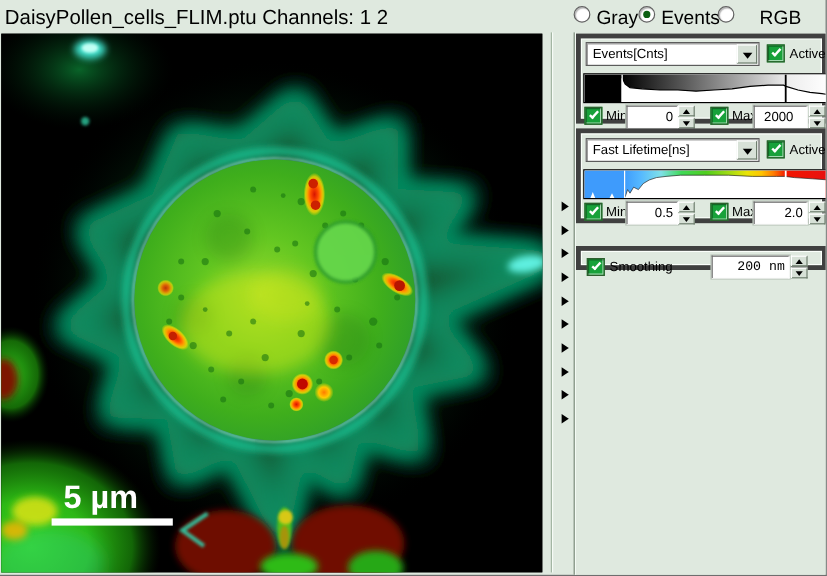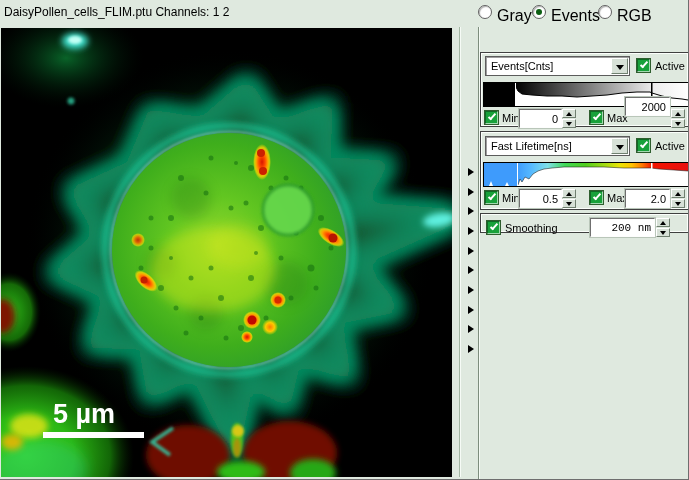--- a/index.html
+++ b/index.html
@@ -2,37 +2,37 @@
 <html><head>
 <meta charset="utf-8">
 <style>
   * { margin:0; padding:0; box-sizing:border-box; }
   body { font-family:"Liberation Sans", sans-serif; background:#888; }
   #window {
     position:relative; width:689px; height:480px; background:#dfe9df;
     border-right:1px solid #6e6e6e; border-bottom:1px solid #6e6e6e;
     overflow:hidden; font-size:11px; color:#000;
   }
-  #title { position:absolute; left:4px; top:5px; font-size:12px; white-space:nowrap; }
+  #title { position:absolute; left:4px; top:5px; font-size:17px; white-space:nowrap; }
   #image-area { position:absolute; left:1px; top:28px; width:451px; height:449px; background:#000; }
   #image-area svg { display:block; }
 
   
   #gutter { position:absolute; left:452px; top:27px; width:26px; height:453px; }
   .groove-d { position:absolute; left:7px; top:0; width:1px; height:450px; background:#a3b6a3; }
   .groove-l { position:absolute; left:8px; top:0; width:1px; height:450px; background:#f6fbf6; }
   .exp-arrow { position:absolute; left:16px; width:8px; height:9px; cursor:pointer; }
   .exp-arrow span { position:absolute; left:0; top:0; width:0; height:0;
     border-left:6px solid #000; border-top:4px solid transparent; border-bottom:4px solid transparent; }
 
   
   #panel { position:absolute; left:478px; top:27px; width:211px; height:453px; background:#dfe9df;
     border-left:1px solid #7d8d7d; box-shadow:inset 1px 0 0 #f4faf4; }
-  .groupbox { position:absolute; left:1px; width:209px; border:1px solid #404040;
-    box-shadow:inset 1px 1px 0 #fbfffb, inset -1px -1px 0 #fbfffb;margin-top:24px; }
+  .groupbox { position:absolute; left:1px; width:209px; border:4px solid #404040;
+    box-shadow:inset 1px 1px 0 #fbfffb, inset -1px -1px 0 #fbfffb; }
 
   .dropdown { position:absolute; height:20px; background:#fff; border:1px solid #5c5c5c;
     box-shadow:inset 1px 1px 0 #9f9f9f; cursor:pointer; }
   .dropdown .dd-text { position:absolute; left:5px; top:3px; white-space:nowrap; }
   .dd-btn { position:absolute; right:1px; top:1px; width:17px; height:16px; background:#d7e1d7;
     border:1px solid; border-color:#fff #6f7f6f #6f7f6f #fff; cursor:pointer; }
   .dd-btn span { position:absolute; left:4px; top:6px; width:0; height:0;
     border-top:5px solid #000; border-left:4px solid transparent; border-right:4px solid transparent; }
 
   .cb { position:absolute; width:15px; height:15px; background:#18a13a;
@@ -71,21 +71,21 @@
   <div id="title">DaisyPollen_cells_FLIM.ptu Channels: 1 2</div>
 
   <div>
     <div class="radio" style="left:478px;"></div>
     <div class="radio-lbl" style="left:497px;">Gray</div>
     <div class="radio sel" style="left:532px;">
         <div class="dot"></div>
       </div>
     <div class="radio-lbl" style="left:551px;">Events</div>
     <div class="radio" style="left:598px;"></div>
-    <div class="radio-lbl" style="left:617px;text-align:center;">RGB</div>
+    <div class="radio-lbl" style="left:633px;text-align:center;">RGB</div>
   </div>
 
   <div id="image-area">
     <svg width="451" height="449" viewBox="0 0 451 449">
       <defs>
         <filter id="b1" x="-50%" y="-50%" width="200%" height="200%">
             <feGaussianBlur stdDeviation="1.5"></feGaussianBlur>
           </filter>
         <filter id="b2" x="-60%" y="-60%" width="220%" height="220%">
             <feGaussianBlur stdDeviation="3"></feGaussianBlur>
@@ -325,21 +325,21 @@
             <span></span>
           </div>
         <div class="spin-b dn">
             <span></span>
           </div>
       </div>
       <div class="cb" style="left:108px; top:57px;">
           <i></i>
         </div>
       <div class="lbl" style="left:126px; top:59px;">Max</div>
-      <input class="field" style="left: 144px; top: 44px; width: 45px;" value="2000">
+      <input class="field" style="left: 144px; top: 56px; width: 45px; text-align: center;" value="2000">
       <div class="spin" style="left:190px; top:56px;">
         <div class="spin-b up">
             <span></span>
           </div>
         <div class="spin-b dn">
             <span></span>
           </div>
       </div>
     </div>
 
@@ -404,21 +404,21 @@
       <div class="spin" style="left:190px; top:57px;">
         <div class="spin-b up">
             <span></span>
           </div>
         <div class="spin-b dn">
             <span></span>
           </div>
       </div>
     </div>
 
-    <div class="groupbox" style="top:162px; height:20px;">
+    <div class="groupbox" style="top:178px; height:20px;">
       <div class="cb" style="left:5px; top:6px;">
           <i></i>
         </div>
       <div class="lbl" style="left:24px; top:8px;">Smoothing</div>
       <input class="field" style="left: 109px; top: 4px; width: 65px; font-family: Liberation Mono, monospace;" value="200 nm">
       <div class="spin" style="left:175px; top:4px;">
         <div class="spin-b up">
             <span></span>
           </div>
         <div class="spin-b dn">

